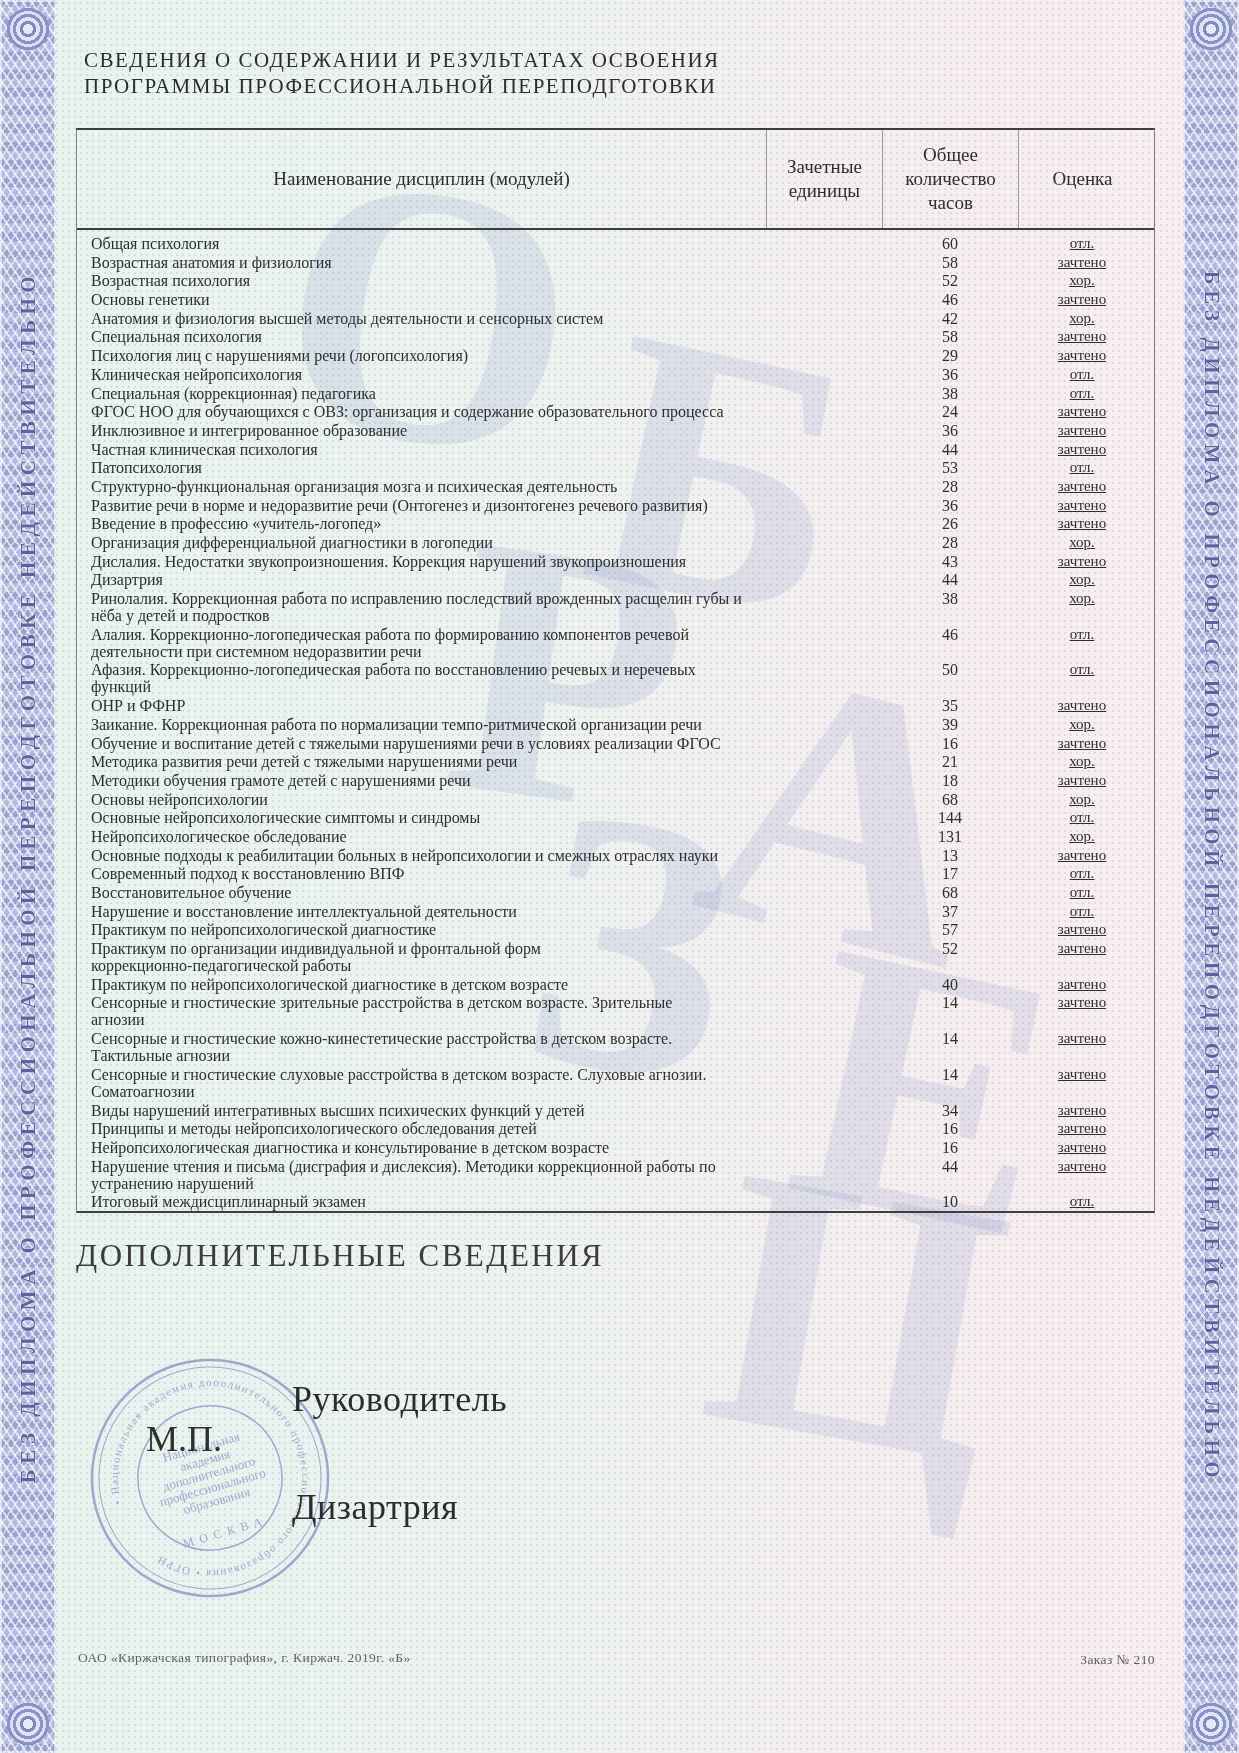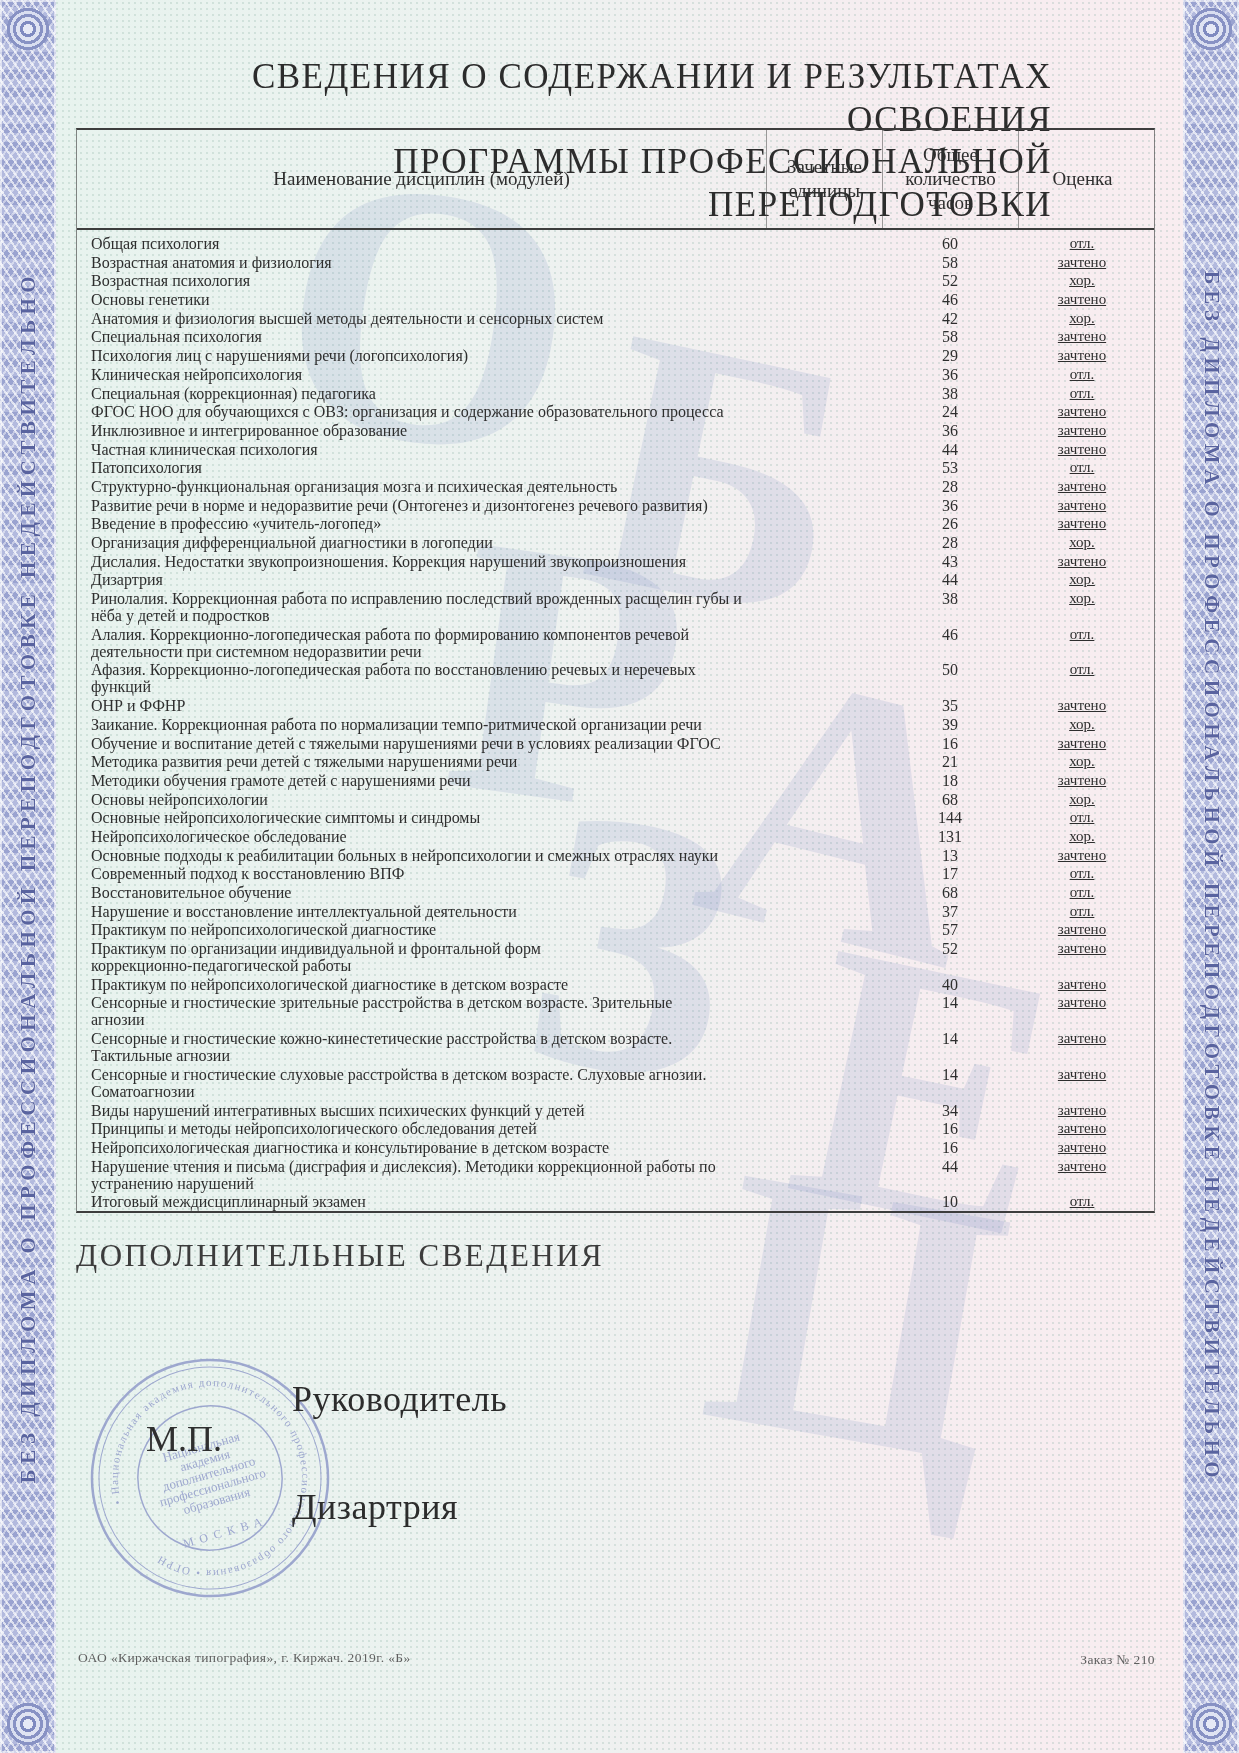--- a/index.html
+++ b/index.html
@@ -31,22 +31,22 @@
     color:#59639f; text-shadow:0 0 2px rgba(255,255,255,.95), 0 0 1px rgba(255,255,255,.9);
   }
   .vtext-ltr{transform:translate(-50%,-50%) rotate(180deg);}
   .vtext-rtl{transform:translate(-50%,-50%);}
   
   .watermark{position:absolute; inset:0; z-index:1; pointer-events:none;}
   .wm-letter{position:absolute; font-family:"Liberation Serif",serif; font-weight:bold;
     font-size:370px; line-height:1; color:rgba(124,144,196,.17);}
   
   .title{
-    position:absolute; left:80px; top:44px; width:960px; z-index:2; margin:12px;
-    text-align:right; font-size:35px; font-weight:normal; letter-spacing:1.5px; line-height:1.22; color:#2c2c2c;
+    position:absolute; left:80px; top:44px; width:960px; z-index:2; margin:4px;
+    text-align:left; font-size:21px; font-weight:normal; letter-spacing:1.5px; line-height:1.22; color:#2c2c2c;
   }
   
   .dtable{
     position:absolute; left:76px; top:128px; width:1079px; height:1085px; z-index:2;
     border:1px solid rgba(70,70,70,.65); border-top:2px solid #3d3d3d; border-bottom:2px solid #3d3d3d;
     box-sizing:border-box;
   }
   .thead{display:flex; height:100px; border-bottom:2px solid #3d3d3d; box-sizing:border-box;}
   .thead .c{display:flex; align-items:center; justify-content:center; text-align:center;
     font-size:19px; line-height:1.25; color:#2e2e2e;}

